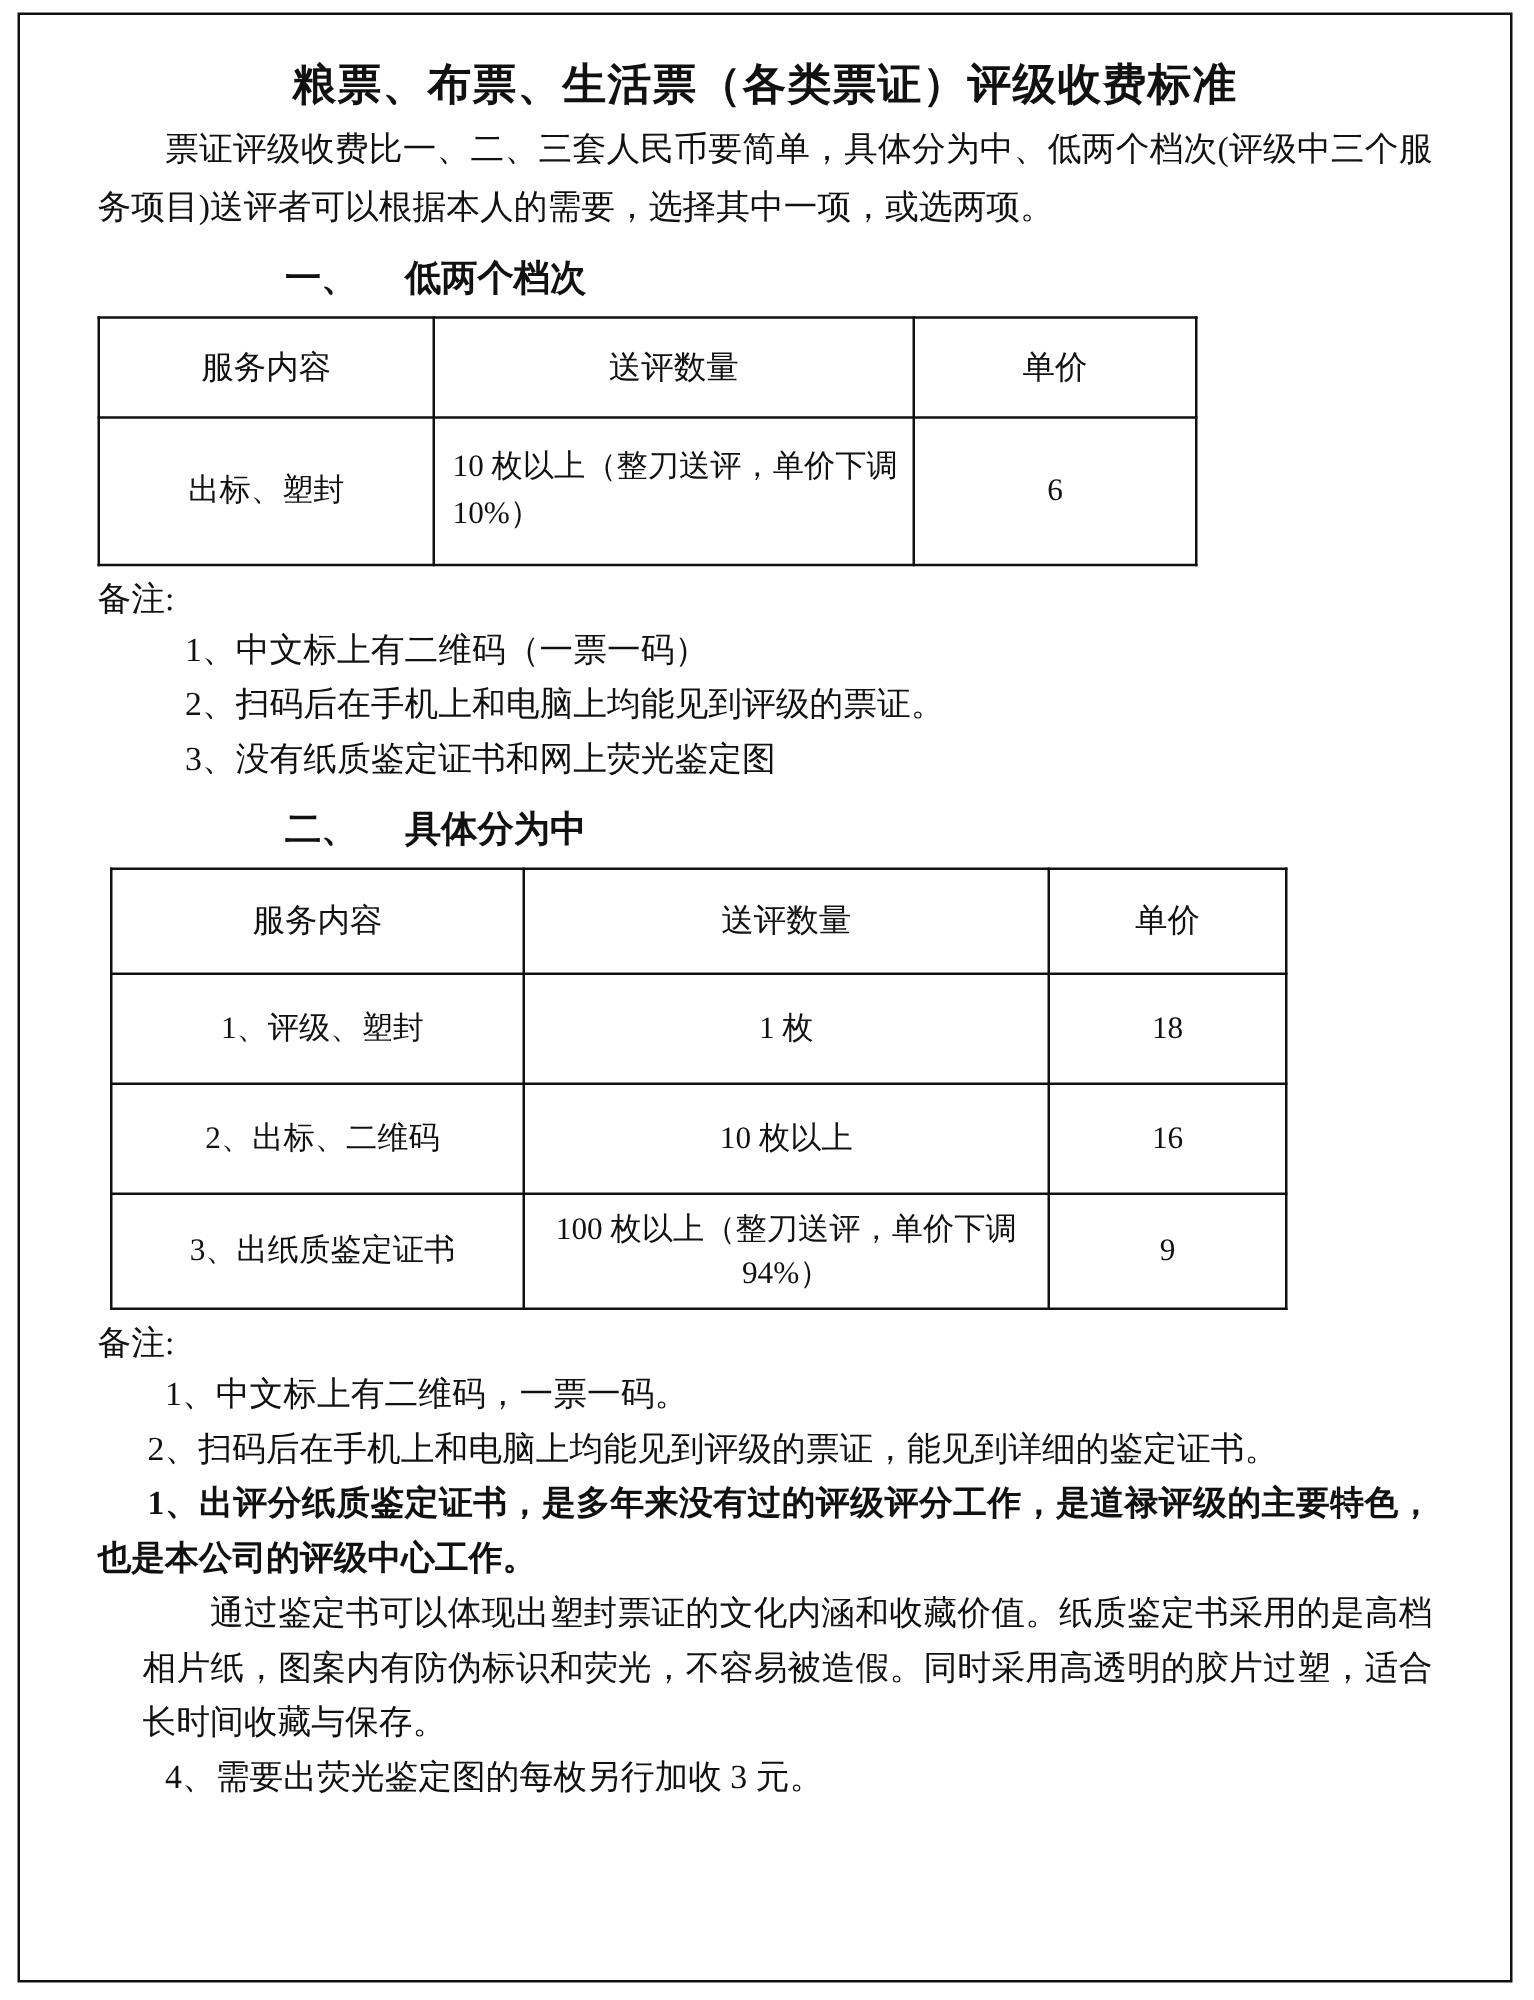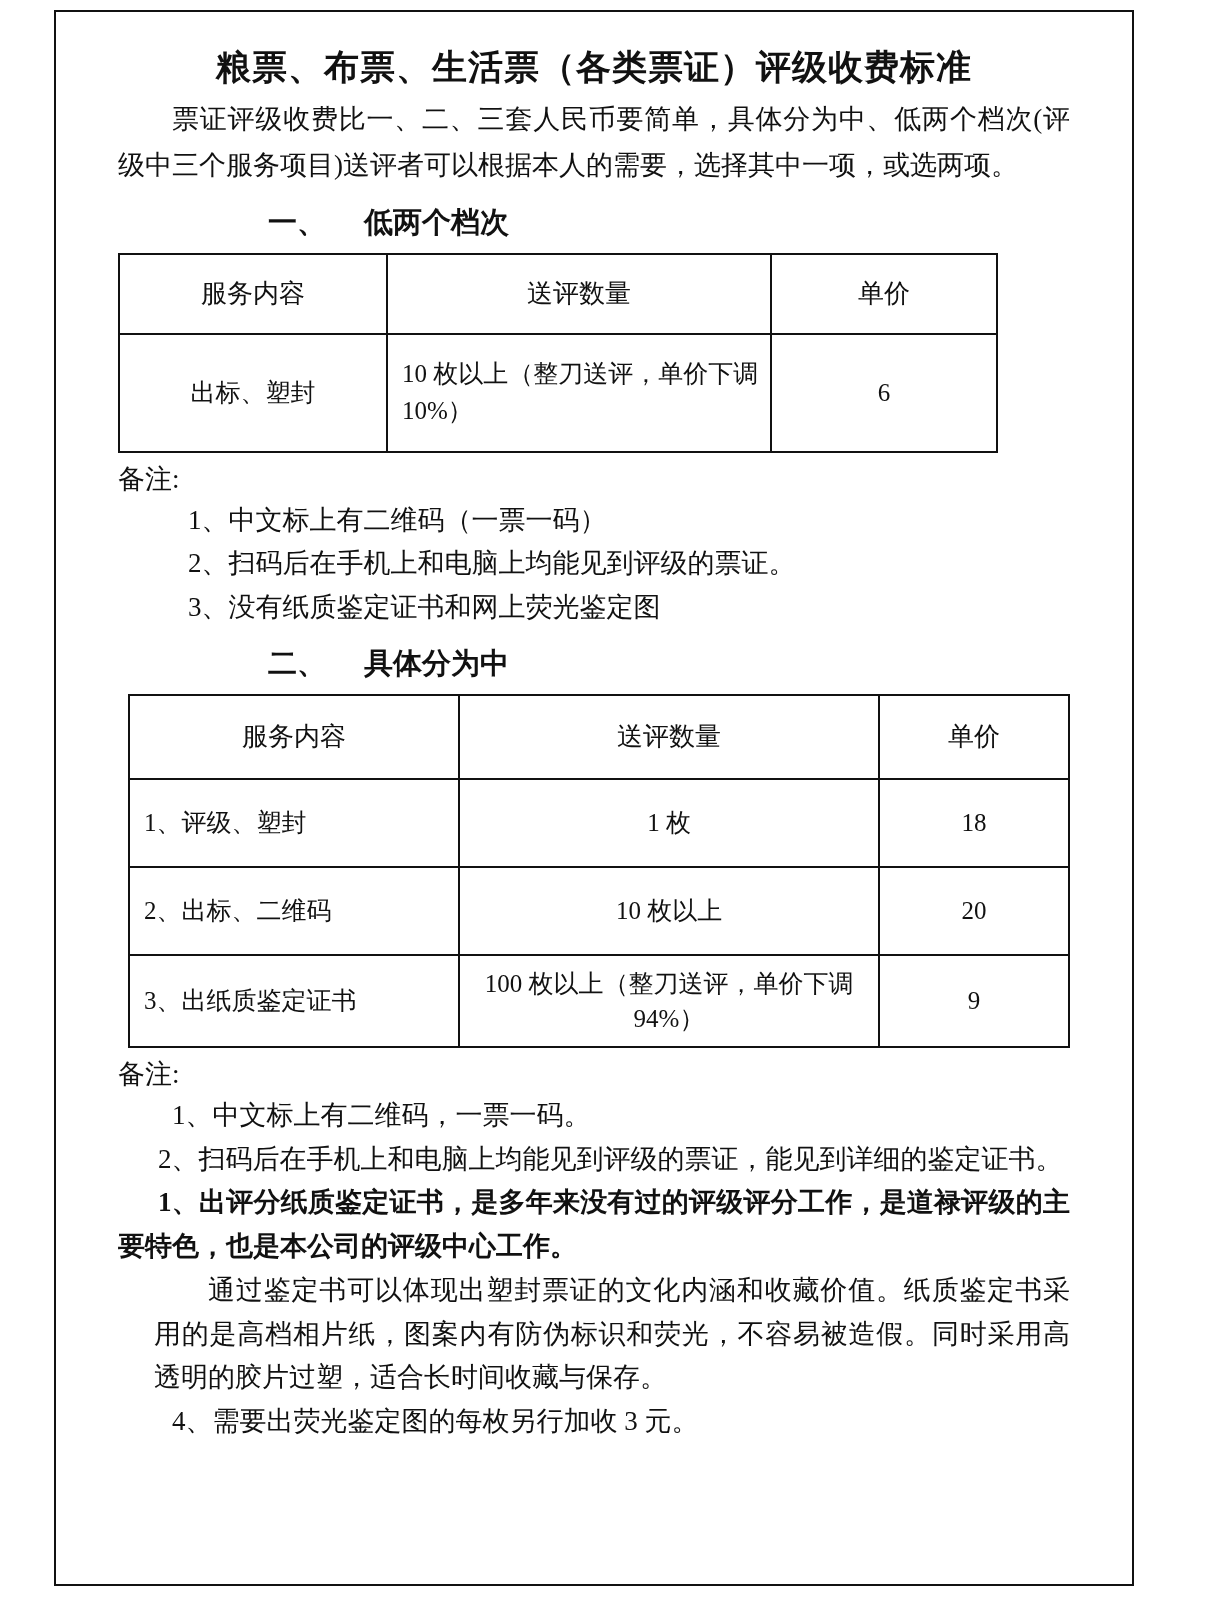--- a/index.html
+++ b/index.html
@@ -12,26 +12,25 @@
     height: 1600px;
     font-family: "Liberation Serif", "DejaVu Serif", serif;
     color: #111111;
     position: relative;
     overflow: hidden;
   }
   .page {
     position: absolute;
     left: 14px;
     top: 10px;
-    width: 1080px;
+    width: 1196px;
     height: 1576px;
     border: 2px solid #111111;
     box-sizing: border-box;
     background: #ffffff;
-    margin-left: 40px;
   }
   .inner {
     position: absolute;
     left: 0;
     top: 0;
     right: 0;
     bottom: 0;
     padding: 22px 62px 0 62px;
     box-sizing: border-box;
   }
@@ -95,21 +94,21 @@
   #table-mid {
     width: 940px;
     margin-left: 10px;
   }
   #table-mid col.c1 { width: 330px; }
   #table-mid col.c2 { width: 420px; }
   #table-mid col.c3 { width: 190px; }
   #table-mid tr.head td { height: 62px; font-size: 26px; }
   #table-mid tr.body td { height: 66px; }
   #table-mid td.svc {
-    text-align: left;
+    text-align: center;
     padding-left: 14px;
   }
   #table-mid td.qty-wrap {
     line-height: 1.4;
   }
   .remark-label {
     font-size: 27px;
     margin: 8px 0 2px 0;
   }
   .note-list {
@@ -202,21 +201,21 @@
           <td>单价</td>
         </tr>
         <tr class="body">
           <td class="svc">1、评级、塑封</td>
           <td>1 枚</td>
           <td>18</td>
         </tr>
         <tr class="body">
           <td class="svc">2、出标、二维码</td>
           <td>10 枚以上</td>
-          <td>20</td>
+          <td>16</td>
         </tr>
         <tr class="body">
           <td class="svc">3、出纸质鉴定证书</td>
           <td class="qty-wrap">100 枚以上（整刀送评，单价下调 94%）</td>
           <td>9</td>
         </tr>
       </tbody>
     </table>
 
     <div class="remark-label">备注:</div>

